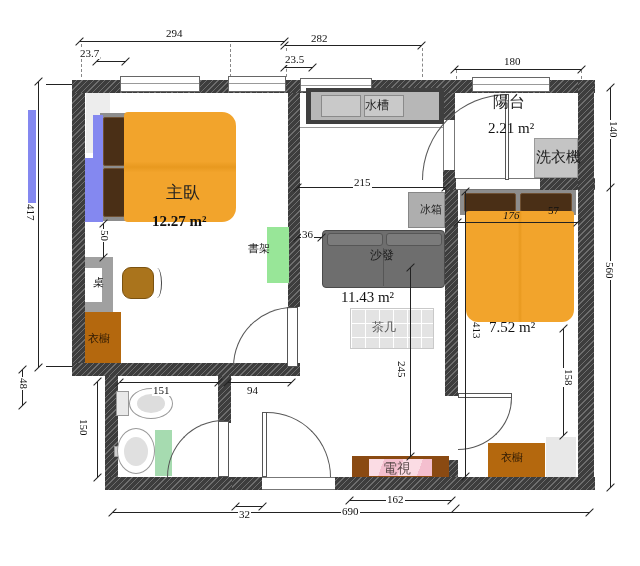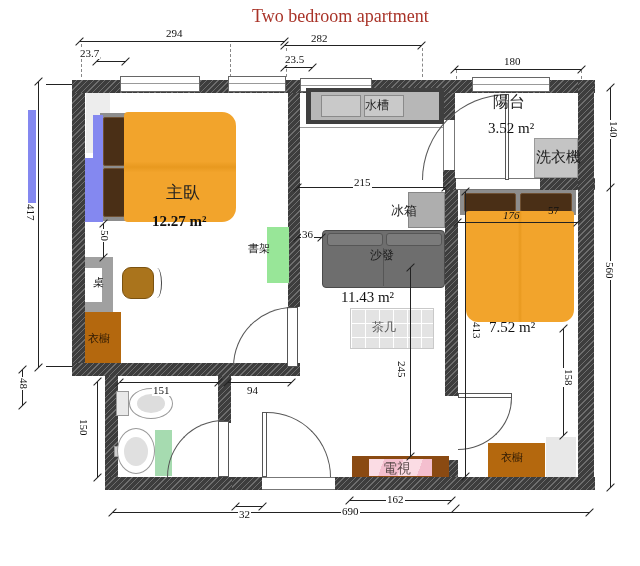--- a/index.html
+++ b/index.html
@@ -32,21 +32,20 @@
      background-image:linear-gradient(#fff 1px,transparent 1px),linear-gradient(90deg,#fff 1px,transparent 1px);
      background-size:14px 14px;}
   .tvscr{background:linear-gradient(110deg,#fbdce4 0 22%,#f4bfcf 22% 50%,#fbdce4 50% 78%,#f4bfcf 78%);}
   .ell{border-radius:50%;}
 </style>
 </head>
 <body>
 
 <div id="plan">
 
-  <div id="title" style="left:252px;top:6px;">Two bedroom apartment</div>
 
   <div class="wall" style="left:72px;top:80px;width:523px;height:13px;"></div>
   <div class="wall" style="left:72px;top:93px;width:13px;height:283px;"></div>
   <div class="wall" style="left:72px;top:363px;width:228px;height:13px;"></div>
   <div class="wall" style="left:288px;top:93px;width:12px;height:214px;"></div>
   <div class="wall" style="left:105px;top:376px;width:13px;height:114px;"></div>
   <div class="wall" style="left:105px;top:477px;width:127px;height:13px;"></div>
   <div class="wall" style="left:218px;top:376px;width:13px;height:47px;"></div>
   <div class="wall" style="left:232px;top:477px;width:363px;height:13px;"></div>
   <div class="wall" style="left:443px;top:93px;width:12px;height:85px;"></div>
@@ -95,35 +94,35 @@
   <div class="furn" style="left:85px;top:312px;width:36px;height:51px;background:var(--wardrobe);"></div>
   <div class="rlab" style="left:88px;top:333px;font-size:11px;color:#2e1a05;">衣櫥</div>
 
   <div class="furn" style="left:306px;top:88px;width:138px;height:36px;background:#3f3f3f;z-index:3;"></div>
   <div class="furn" style="left:311px;top:92px;width:128px;height:28px;background:var(--counter);z-index:3;"></div>
   <div class="furn" style="left:321px;top:95px;width:40px;height:22px;background:#c9c9c9;border:1px solid #8a8a8a;z-index:3;"></div>
   <div class="furn" style="left:364px;top:95px;width:40px;height:22px;background:#c9c9c9;border:1px solid #8a8a8a;z-index:3;"></div>
   <div class="rlab" style="left:365px;top:99px;font-size:12px;z-index:7;">水槽</div>
   <div class="furn" style="left:300px;top:127px;width:145px;height:1px;background:#999;"></div>
   <div class="furn" style="left:408px;top:192px;width:37px;height:36px;background:#aeaeae;border:1px solid #878787;"></div>
-  <div class="rlab" style="left:391px;top:204px;font-size:13px;">冰箱</div>
+  <div class="rlab" style="left:420px;top:204px;font-size:11px;">冰箱</div>
   <div class="furn" style="left:322px;top:230px;width:123px;height:58px;background:var(--sofa);border:1px solid #4a4a4a;border-radius:4px;"></div>
   <div class="furn" style="left:327px;top:233px;width:56px;height:13px;background:var(--cushion);border:1px solid #565656;border-radius:3px;"></div>
   <div class="furn" style="left:386px;top:233px;width:56px;height:13px;background:var(--cushion);border:1px solid #565656;border-radius:3px;"></div>
   <div class="furn" style="left:383px;top:248px;width:1px;height:38px;background:#565656;"></div>
   <div class="rlab" style="left:370px;top:249px;font-size:12px;color:#1d1d1d;z-index:7;">沙發</div>
   <div class="alab" style="left:341px;top:290px;">11.43 m²</div>
   <div class="furn ctable" style="left:350px;top:308px;width:84px;height:41px;"></div>
   <div class="rlab" style="left:372px;top:321px;font-size:12px;color:#555;z-index:7;">茶几</div>
   <div class="furn" style="left:352px;top:456px;width:97px;height:21px;background:var(--tvcab);z-index:3;"></div>
   <div class="furn tvscr" style="left:369px;top:459px;width:63px;height:17px;z-index:3;"></div>
   <div class="rlab" style="left:383px;top:461px;font-size:14px;color:#5a4a4a;z-index:7;">電視</div>
 
   <div class="rlab" style="left:493px;top:94px;font-size:16px;">陽台</div>
-  <div class="alab" style="left:488px;top:121px;">3.52 m²</div>
+  <div class="alab" style="left:488px;top:121px;">2.21 m²</div>
   <div class="furn" style="left:534px;top:138px;width:44px;height:40px;background:#c4c4c4;border:1px solid #9a9a9a;"></div>
   <div class="rlab" style="left:536px;top:150px;font-size:15px;z-index:7;">洗衣機</div>
 
   <div class="furn" style="left:460px;top:190px;width:116px;height:25px;background:var(--frame);"></div>
   <div class="furn" style="left:464px;top:193px;width:52px;height:19px;background:var(--pillow);border:1px solid #6f5134;border-radius:2px;z-index:3;"></div>
   <div class="furn" style="left:520px;top:193px;width:52px;height:19px;background:var(--pillow);border:1px solid #6f5134;border-radius:2px;z-index:3;"></div>
   <div class="furn" style="left:466px;top:211px;width:108px;height:111px;background:linear-gradient(90deg,var(--bed) 0 48%,#e8991f 50%,var(--bed) 52%);border-radius:3px 3px 12px 12px;z-index:3;"></div>
   <div class="alab" style="left:489px;top:320px;">7.52 m²</div>
   <div class="furn" style="left:488px;top:443px;width:57px;height:34px;background:var(--wardrobe);z-index:3;"></div>
   <div class="rlab" style="left:501px;top:452px;font-size:11px;color:#2e1a05;z-index:7;">衣櫥</div>

